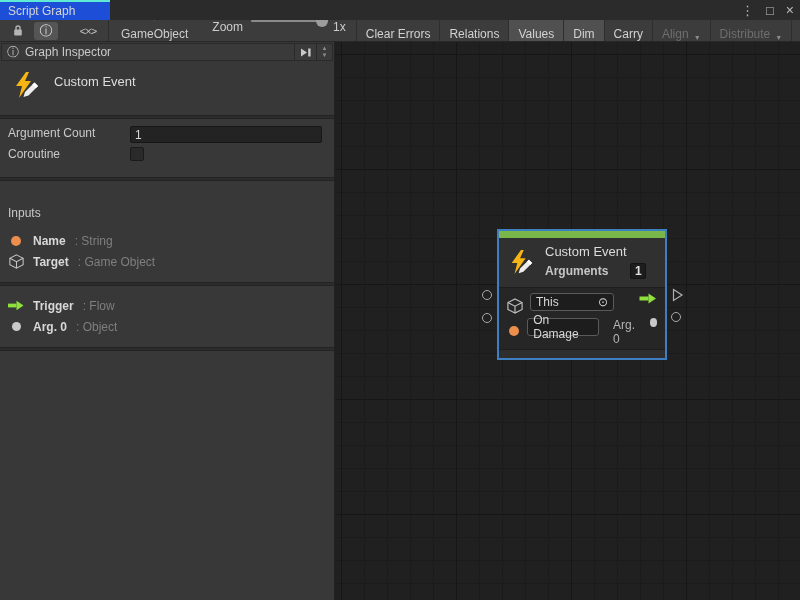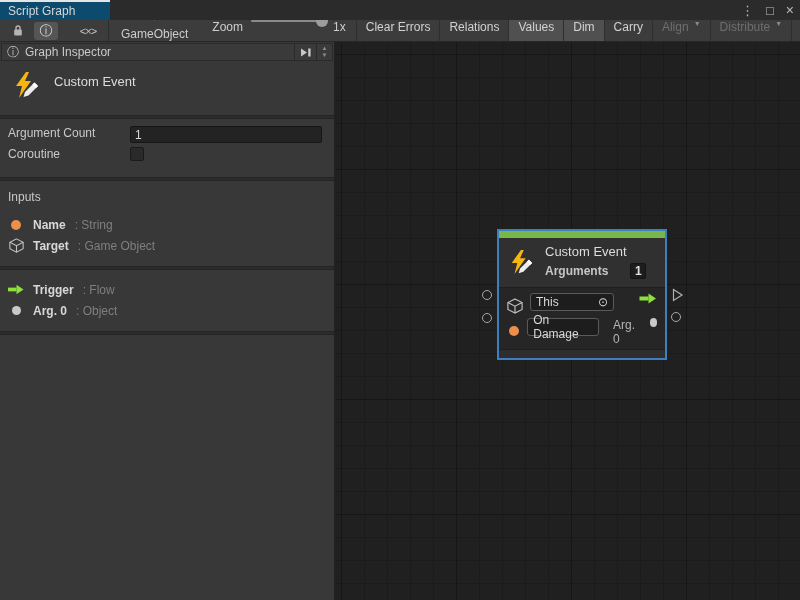--- a/index.html
+++ b/index.html
@@ -1,40 +1,40 @@
 <!DOCTYPE html>
 <html><head>
 <meta charset="utf-8">
 <style>
   * { box-sizing: border-box; margin: 0; padding: 0; }
   html,body { width:800px; height:600px; overflow:hidden; }
   body { font-family:"Liberation Sans", sans-serif; background:#282828; color:#cdcdcd; font-size:12px; }
 
   
   .tabbar { height:20px; background:#2b2b2b; display:flex; position:relative; }
-  .tab { width:110px; background:#0c4a6e; border-top:2px solid #e5e5e5; color:#d6d6d6;
+  .tab { width:110px; background:#1d4ed8; border-top:2px solid #5eead4; color:#d6d6d6;
          display:flex; align-items:center; padding-left:8px; font-size:12px; }
   .win-controls { position:absolute; right:6px; top:0; height:20px; display:flex; align-items:center;
                   gap:12px; color:#bcbcbc; font-size:13px; }
   .win-controls span { cursor:default; line-height:1; }
 
   
   .toolbar { height:22px; background:#3c3c3c; border-bottom:1px solid #272727; display:flex;
              align-items:stretch; font-size:12px; color:#cdcdcd; overflow:hidden; white-space:nowrap; }
   .tool-left { display:flex; align-items:center; padding:0 6px; gap:4px; }
   .icon-btn { width:24px; height:18px; display:flex; align-items:center; justify-content:center; border-radius:3px; }
   .icon-btn.active { background:#555555; }
   .code-glyph { letter-spacing:-1px; color:#c4c4c4; font-size:11px; }
   .tsep { width:1px; background:#2e2e2e; margin:0 2px; }
   .go-wrap { display:flex; align-items:center; gap:6px; padding:0 14px 0 10px;flex-direction:column; }
   .zoom-wrap { display:flex; align-items:flex-start; gap:8px; padding:0 10px; }
   .slider { width:74px; height:2px; background:#8b8b8b; position:relative; border-radius:1px; }
   .slider .knob { position:absolute; right:-3px; top:-5px; width:12px; height:12px; border-radius:50%; background:#9d9d9d; }
   .tgroup { display:flex; align-items:stretch; border-left:1px solid #2e2e2e; }
-  .tbtn { display:flex; align-items:flex-start; padding:0 9px; border-right:1px solid #2e2e2e; color:#d2d2d2; }
+  .tbtn { display:flex; align-items:flex-end; padding:0 9px; border-right:1px solid #2e2e2e; color:#d2d2d2; }
   .tbtn.active { background:#505050; }
   .tbtn.disabled { color:#6e6e6e; }
   .tbtn .dd { font-size:7px; margin-left:5px; color:#8a8a8a; }
 
   
   .main { display:flex; height:558px; }
 
   
   .sidebar { width:335px; background:#383838; border-right:1px solid #222222; display:flex; flex-direction:column; }
   .insp-titlebar { height:18px; margin:1px 1px 0 1px; background:#3a3a3a; border:1px solid #2a2a2a;
@@ -52,21 +52,21 @@
   .sep { height:4px; background:#2c2c2c; border-top:1px solid #242424; border-bottom:1px solid #242424; }
 
   .fields { padding:7px 12px 9px 8px; }
   .frow { display:flex; height:21px; }
   .flabel { width:122px; color:#c9c9c9; }
   .ftext { flex:1; height:17px; background:#232323; border:1px solid #171717; border-radius:2px;
            color:#d8d8d8; display:flex; align-items:center; padding:0 4px; }
   .checkbox { width:14px; height:14px; background:#2a2a2a; border:1px solid #1a1a1a; border-radius:2px; }
 
   .io { padding:9px 10px 10px 8px; }
-  .io-heading { color:#c9c9c9; margin:0 0 10px 0; }
+  .io-heading { color:#c9c9c9; margin:16px 0 10px 0; }
   .port-row { display:flex; align-items:center; height:21px; gap:9px; }
   .picon { width:16px; display:flex; align-items:center; justify-content:center; }
   .pname { font-weight:bold; color:#d8d8d8; }
   .ptype { color:#7f7f7f; }
 
   .sidebar-fill { flex:1; }
 
   
   .dot { border-radius:50%; display:inline-block; }
   .dot.orange { width:10px; height:10px; background:#ec8f4d; }

